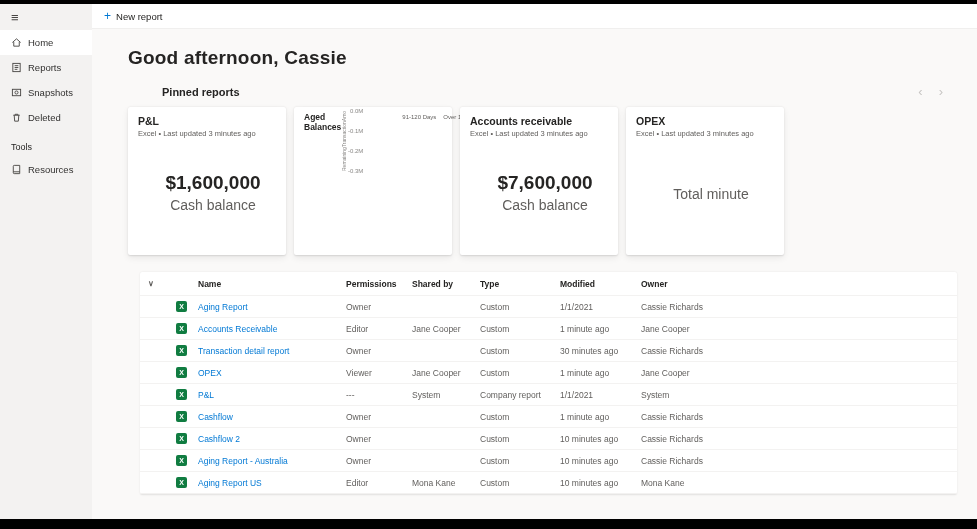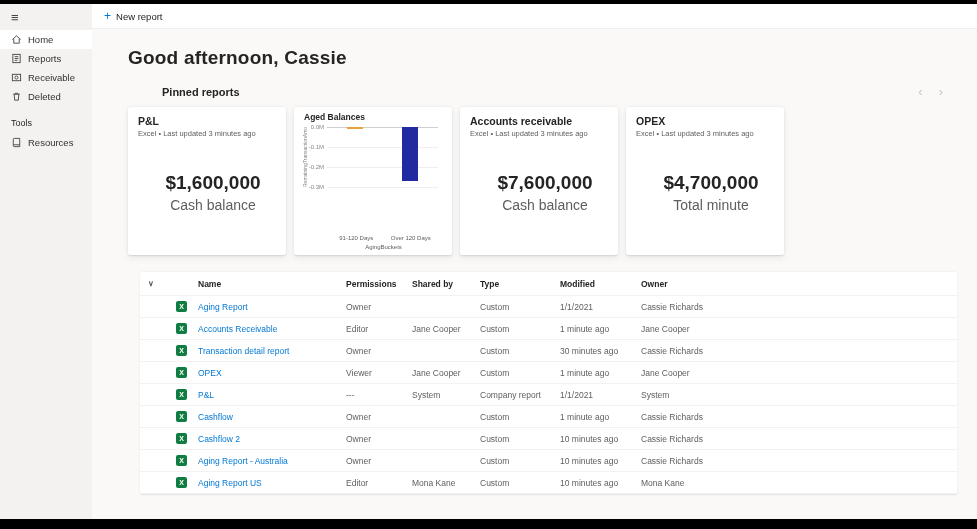--- a/index.html
+++ b/index.html
@@ -5,21 +5,21 @@
   * { box-sizing: border-box; margin: 0; padding: 0; }
   body { margin: 0; background: #000; font-family: "Liberation Sans", sans-serif; }
   .screen { width: 977px; height: 529px; display: flex; flex-direction: column; overflow: hidden; background: #000; }
   .letterbox-top { height: 4px; background: #000; flex-shrink: 0; }
   .letterbox-bottom { height: 10px; background: #000; flex-shrink: 0; }
   .app { flex: 1; display: flex; background: #fff; overflow: hidden; min-height: 0; }
 
   
   .sidebar { width: 92px; flex-shrink: 0; background: #f3f2f1; display: flex; flex-direction: column; color: #323130; }
   .hamburger { padding: 7px 11px 6px; font-size: 13px; color: #484644; cursor: pointer; line-height: 1; }
-  .side-item { display: flex; align-items: center; gap: 6px; padding: 0 11px; height: 19px; font-size: 9.5px; cursor: pointer; color: #323130; }
+  .side-item { display: flex; align-items: center; gap: 6px; padding: 0 11px; height: 25px; font-size: 9.5px; cursor: pointer; color: #323130; }
   .side-item.selected { background: #fff; }
   .side-icon { width: 11px; height: 11px; display: inline-flex; color: #484644; flex-shrink: 0; }
   .side-icon svg { width: 11px; height: 11px; }
   .tools-header { padding: 12px 11px 5px; font-size: 9px; font-weight: 400; color: #252423; }
 
   
   main { flex: 1; display: flex; flex-direction: column; background: #faf9f8; min-width: 0; }
   .topbar { height: 25px; background: #fff; border-bottom: 1px solid #f0efee; display: flex; align-items: center; padding-left: 12px; flex-shrink: 0; }
   .new-report { display: inline-flex; align-items: center; gap: 5px; background: none; border: none; font-family: inherit; font-size: 9.5px; color: #252423; cursor: pointer; }
   .new-report .plus { color: #0078d4; font-size: 12px; line-height: 1; }
@@ -35,21 +35,21 @@
   .cards { display: flex; gap: 8px; margin-bottom: 17px; }
   .card { width: 158px; height: 148px; background: #fff; border-radius: 2px; box-shadow: 0 0.6px 1.8px rgba(0,0,0,.11), 0 3px 7px rgba(0,0,0,.07); display: flex; flex-direction: column; cursor: pointer; }
   .card-head { padding: 8px 10px 0; }
   .card-title { font-size: 10.5px; font-weight: 700; color: #252423; }
   .card-sub { font-size: 7.5px; color: #605e5c; margin-top: 2px; white-space: nowrap; overflow: hidden; }
   .card-body { flex: 1; display: flex; flex-direction: column; align-items: center; justify-content: center; padding-bottom: 8px; padding-left: 12px; }
   .card-value { font-size: 19px; font-weight: 700; color: #252423; }
   .card-caption { font-size: 14px; color: #605e5c; margin-top: 3px; }
 
   
-  .chart { flex: 1; display: flex; flex-direction: column; padding: 4px 10px 5px 8px; min-height: 0; }
+  .chart { flex: 1; display: flex; flex-direction: row; padding: 4px 10px 5px 8px; min-height: 0; }
   .chart-title { font-size: 8.5px; font-weight: 700; color: #252423; margin: 1px 0 5px 2px; }
   .chart-area { display: flex; flex: 1; min-height: 0; }
   .ylab { writing-mode: vertical-rl; transform: rotate(180deg); font-size: 5px; color: #8a8886; max-height: 60px; overflow: hidden; line-height: 1.2; flex-shrink: 0; }
   .plot { position: relative; flex: 1; margin-left: 19px; margin-right: 4px; height: 60px; }
   .gridline { position: absolute; left: 0; right: 0; height: 1px; background: #efeeed; }
   .gridline.zero { background: #d2d0ce; }
   .ytick { position: absolute; right: 100%; margin-right: 3px; transform: translateY(-50%); font-size: 6px; color: #8a8886; white-space: nowrap; }
   .bars { position: absolute; top: 0; left: 0; right: 0; display: flex; justify-content: space-around; align-items: flex-start; }
   .bar { width: 16px; }
   .xcats { display: flex; justify-content: space-around; margin-left: 27px; margin-right: 4px; margin-top: 3px; }
@@ -93,21 +93,21 @@
             </span>
             <span>Reports</span>
           </div>
           <div class="side-item">
             <span class="side-icon">
               <svg viewBox="0 0 12 12" fill="none" stroke="currentColor" stroke-width="1">
                 <rect x="1.5" y="2.5" width="9" height="7"></rect>
                 <circle cx="6" cy="6" r="1.7"></circle>
               </svg>
             </span>
-            <span>Receivable</span>
+            <span>Snapshots</span>
           </div>
           <div class="side-item">
             <span class="side-icon">
               <svg viewBox="0 0 12 12" fill="none" stroke="currentColor" stroke-width="1">
                 <path d="M2.5 3.5h7M4.5 3.5v-1h3v1M3.5 3.5l.5 6.5h4l.5-6.5"></path>
               </svg>
             </span>
             <span>Deleted</span>
           </div>
         </nav>
@@ -191,21 +191,20 @@
                 <div class="card-value">$7,600,000</div>
                 <div class="card-caption">Cash balance</div>
               </div>
             </div>
             <div class="card">
               <div class="card-head">
                 <div class="card-title">OPEX</div>
                 <div class="card-sub">Excel • Last updated 3 minutes ago</div>
               </div>
               <div class="card-body">
-                <div class="card-value">$4,700,000</div>
                 <div class="card-caption">Total minute</div>
               </div>
             </div>
           </div>
 
 
         <div class="table-wrap">
           <div class="trow head" id="thead">
               <div class="hcell chev" style="grid-column:1">∨</div>
               <div class="hcell" style="grid-column:3">Name</div>

